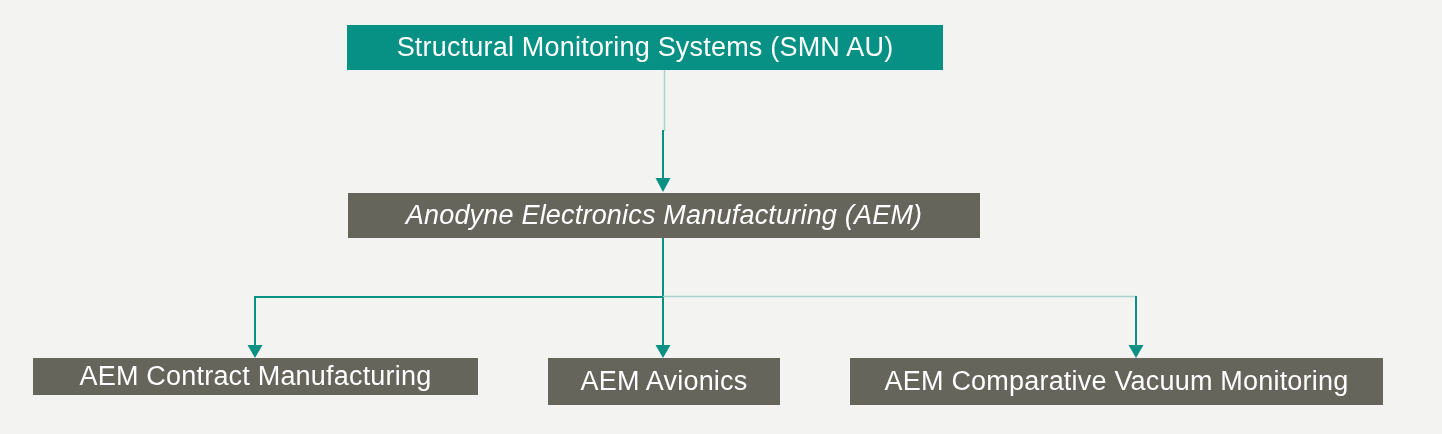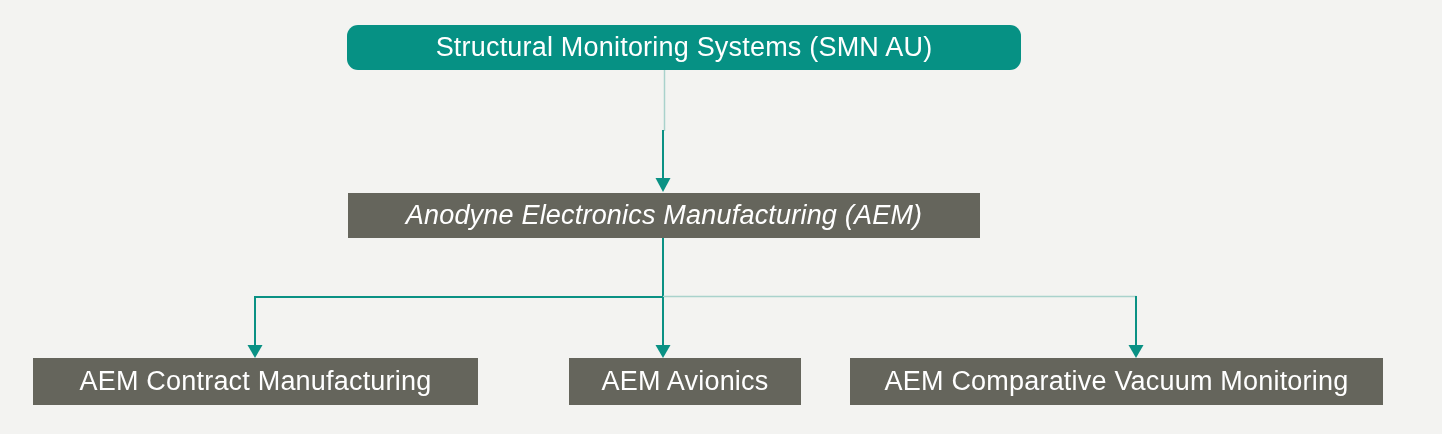--- a/index.html
+++ b/index.html
@@ -28,33 +28,33 @@
     align-items: center;
     justify-content: center;
     color: var(--node-text);
     font-size: 27px;
     font-weight: 500;
     letter-spacing: 0.2px;
     white-space: nowrap;
   }
   .node--root {
     background: var(--primary-node);
-    left: 347px; top: 25px; width: 674px; height: 45px; border-radius: 11px;
+    left: 347px; top: 25px; width: 596px; height: 45px;
   }
   .node--subsidiary {
     background: var(--secondary-node);
     left: 348px; top: 193px; width: 632px; height: 45px; font-style: italic;
   }
   .node--division1 {
     background: var(--secondary-node);
-    left: 33px; top: 358px; width: 445px; height: 47px;
+    left: 33px; top: 358px; width: 445px; height: 37px;
   }
   .node--division2 {
     background: var(--secondary-node);
-    left: 548px; top: 358px; width: 232px; height: 47px; margin-left: 21px;
+    left: 548px; top: 358px; width: 232px; height: 47px;
   }
   .node--division3 {
     background: var(--secondary-node);
     left: 850px; top: 358px; width: 533px; height: 47px;
   }
   .edges {
     position: absolute;
     left: 0; top: 0;
     width: 1442px; height: 434px;
     pointer-events: none;

